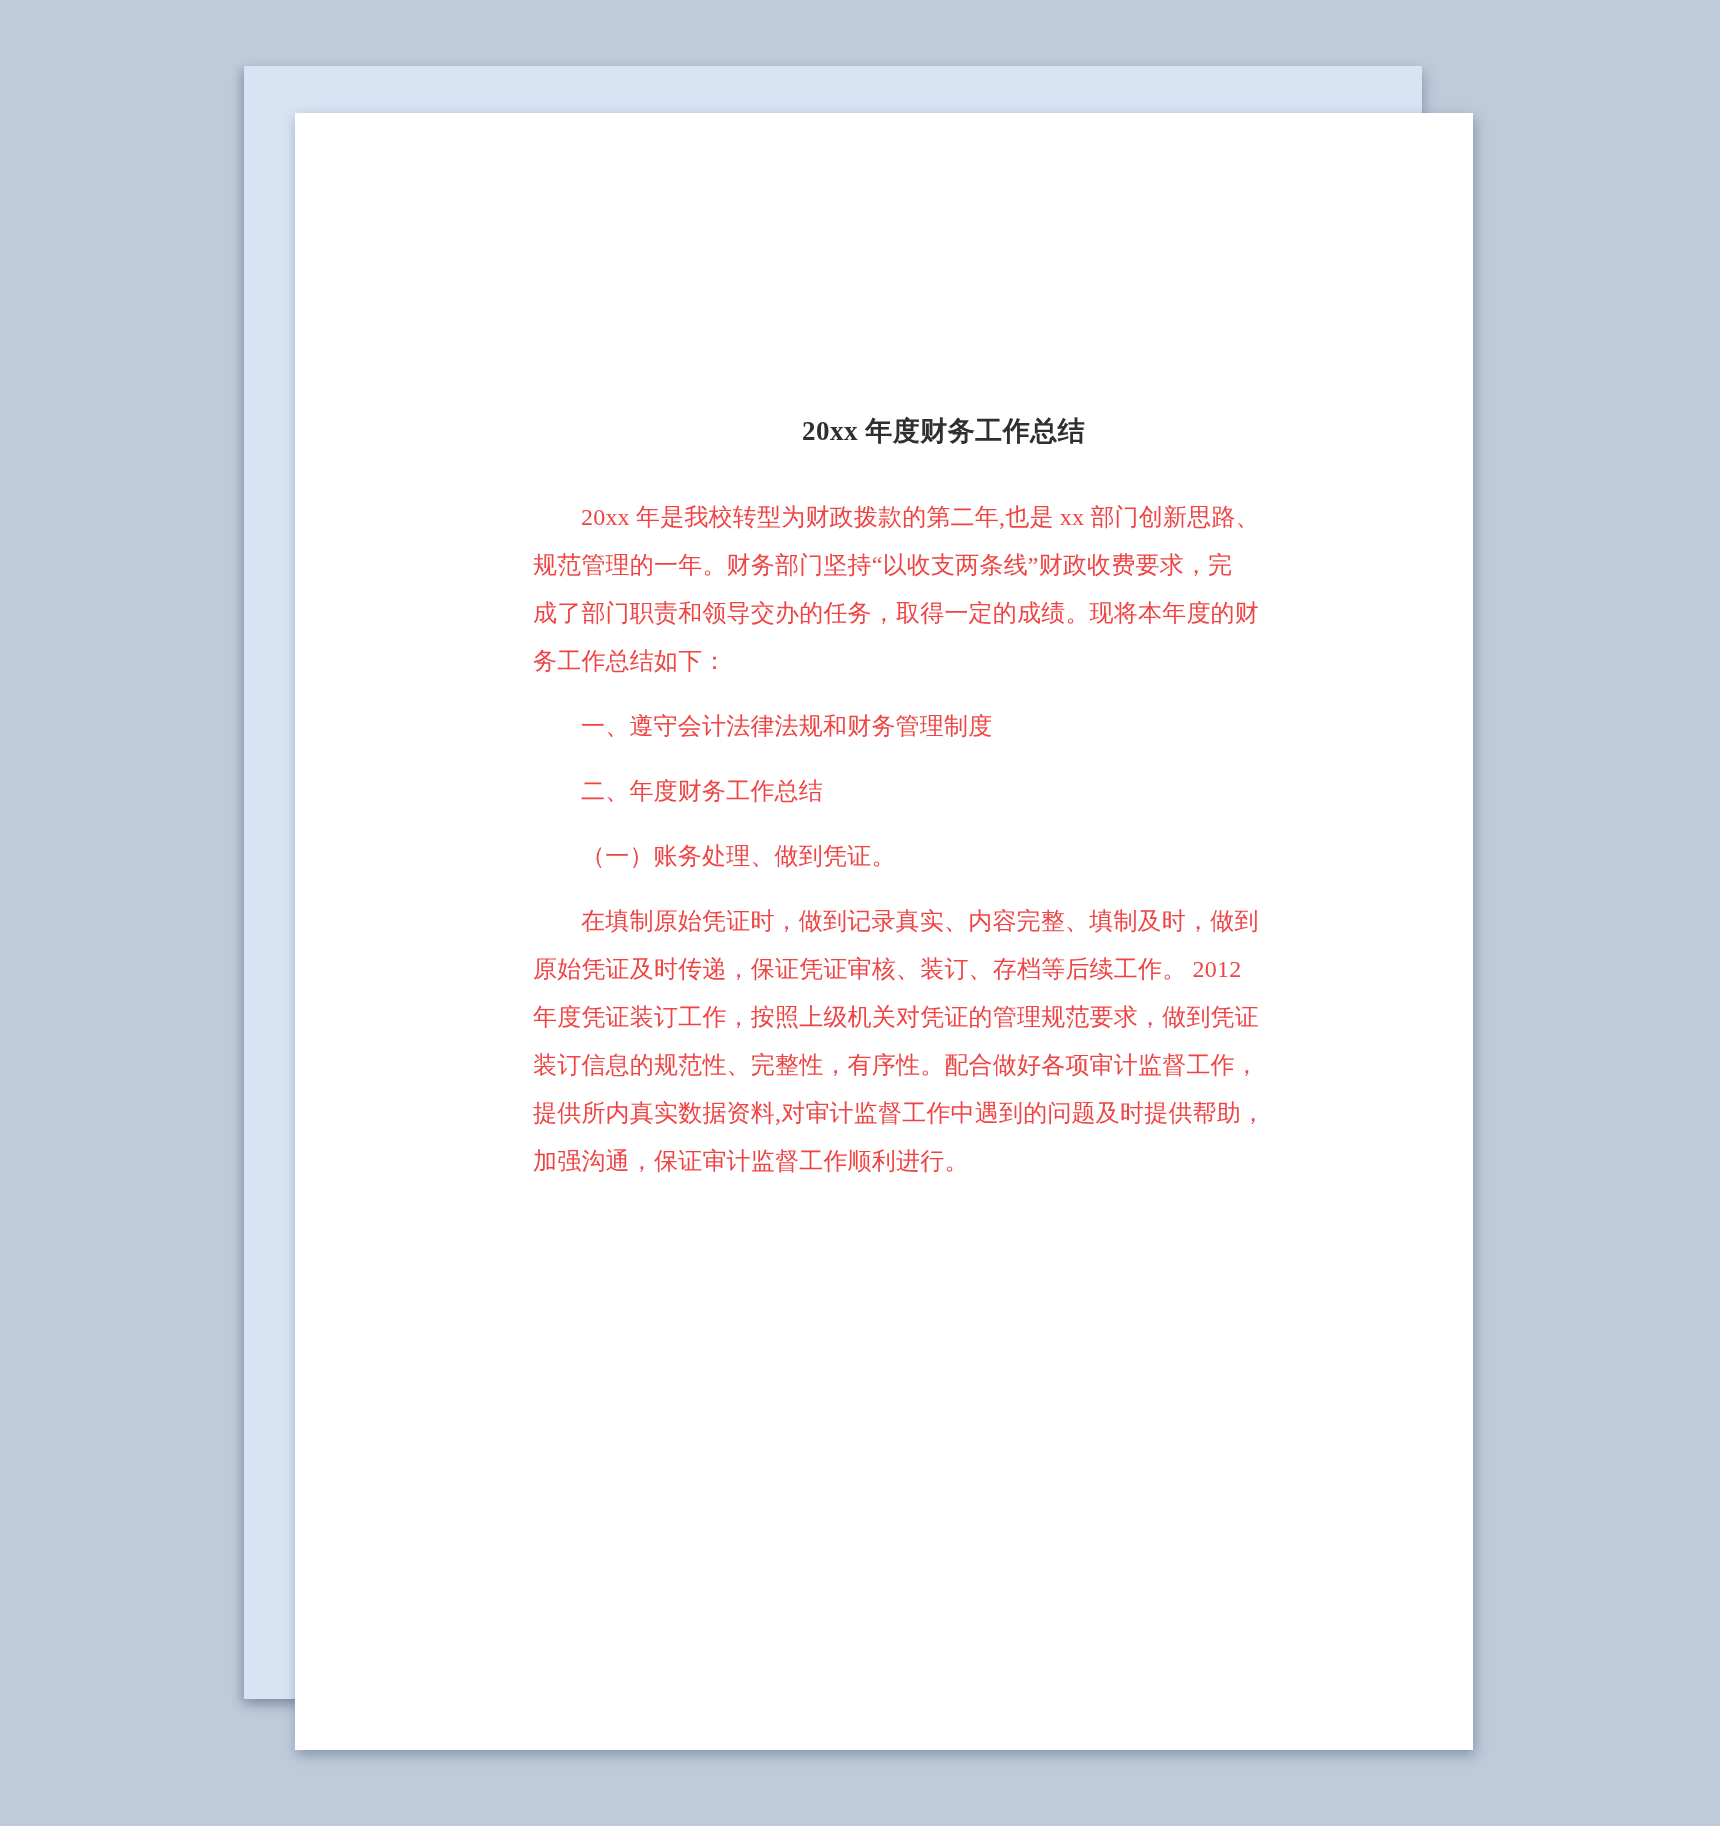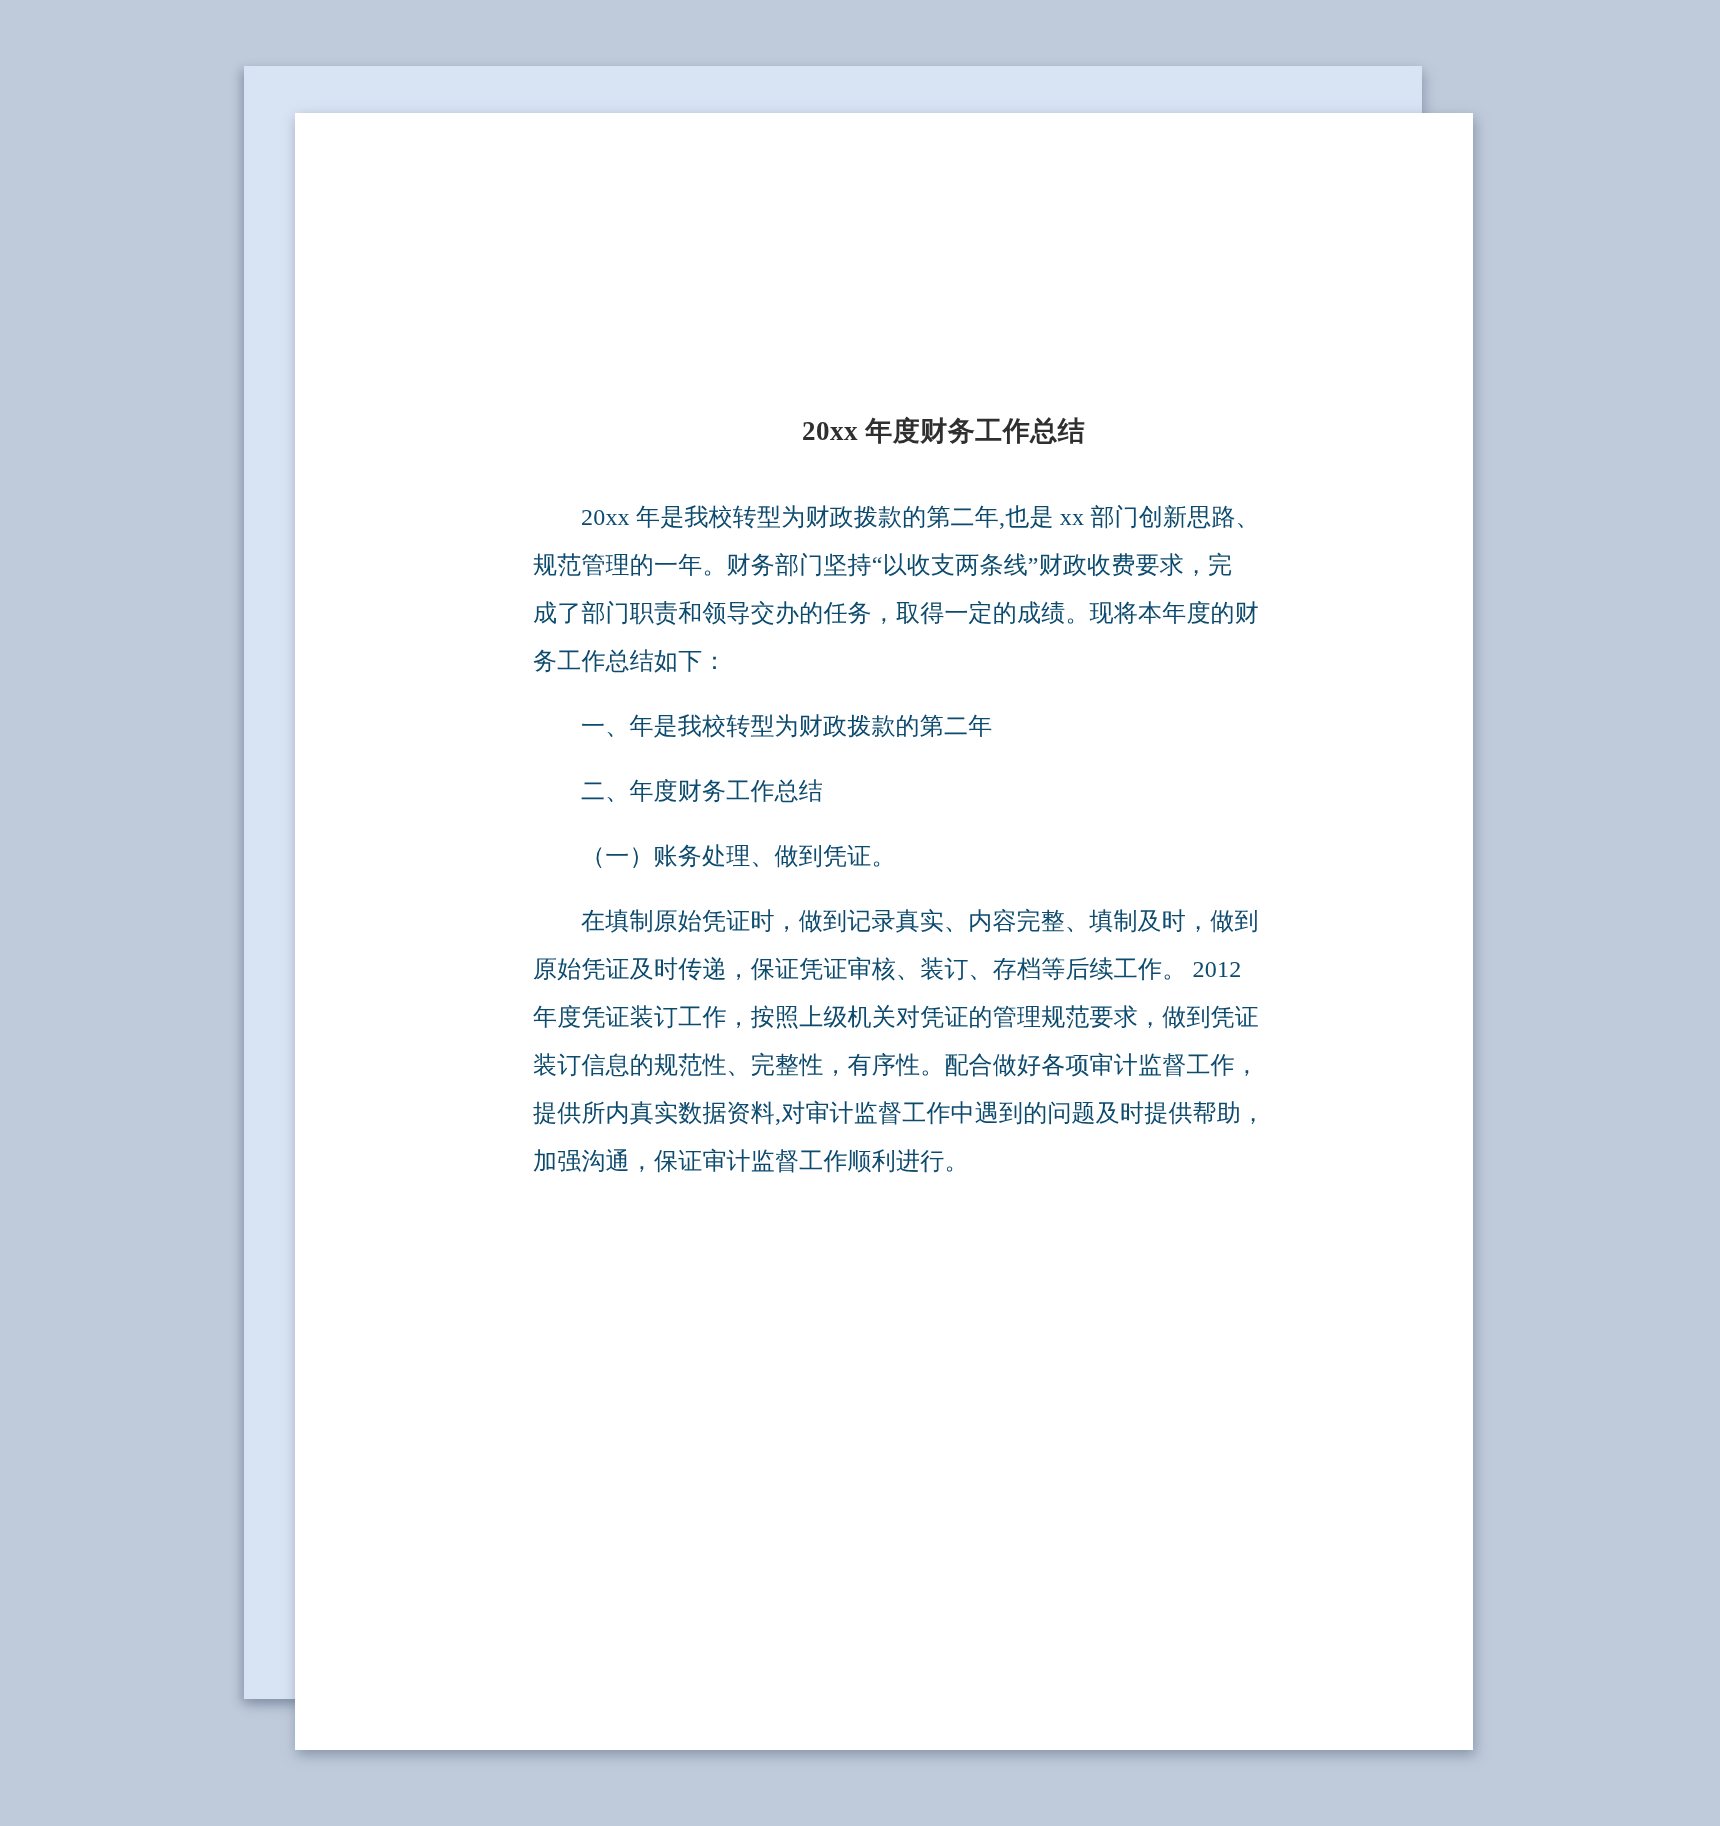--- a/index.html
+++ b/index.html
@@ -41,40 +41,40 @@
     font-weight: bold;
     line-height: 48px;
     text-align: center;
     color: #2f2f2f;
     margin: 0 0 38px 0;
     letter-spacing: 0.5px;
   }
   .doc-blocks .block {
     font-size: 24px;
     line-height: 48px;
-    color: #0c4a6e;
+    color: #ef4444;
     white-space: pre-line;
     text-indent: 2em;
     margin: 0 0 17px 0;
     letter-spacing: 0.2px;
   }
 </style>
 </head>
 <body style="background: rgb(191, 203, 219);">
 
 <div class="stage">
   <div class="page back-page" style="background: rgb(216, 227, 244);"></div>
   <div class="page front-page" style="background: rgb(255, 255, 255);">
     <div class="doc-title">20xx 年度财务工作总结</div>
     <div class="doc-blocks">
         <div class="block paragraph">20xx 年是我校转型为财政拨款的第二年,也是 xx 部门创新思路、
 规范管理的一年。财务部门坚持“以收支两条线”财政收费要求，完
 成了部门职责和领导交办的任务，取得一定的成绩。现将本年度的财
 务工作总结如下：</div>
-        <div class="block heading">一、年是我校转型为财政拨款的第二年</div>
+        <div class="block heading">一、遵守会计法律法规和财务管理制度</div>
         <div class="block heading">二、年度财务工作总结</div>
         <div class="block heading">（一）账务处理、做到凭证。</div>
         <div class="block paragraph">在填制原始凭证时，做到记录真实、内容完整、填制及时，做到
 原始凭证及时传递，保证凭证审核、装订、存档等后续工作。 2012
 年度凭证装订工作，按照上级机关对凭证的管理规范要求，做到凭证
 装订信息的规范性、完整性，有序性。配合做好各项审计监督工作，
 提供所内真实数据资料,对审计监督工作中遇到的问题及时提供帮助，
 加强沟通，保证审计监督工作顺利进行。</div>
       </div>
   </div>

